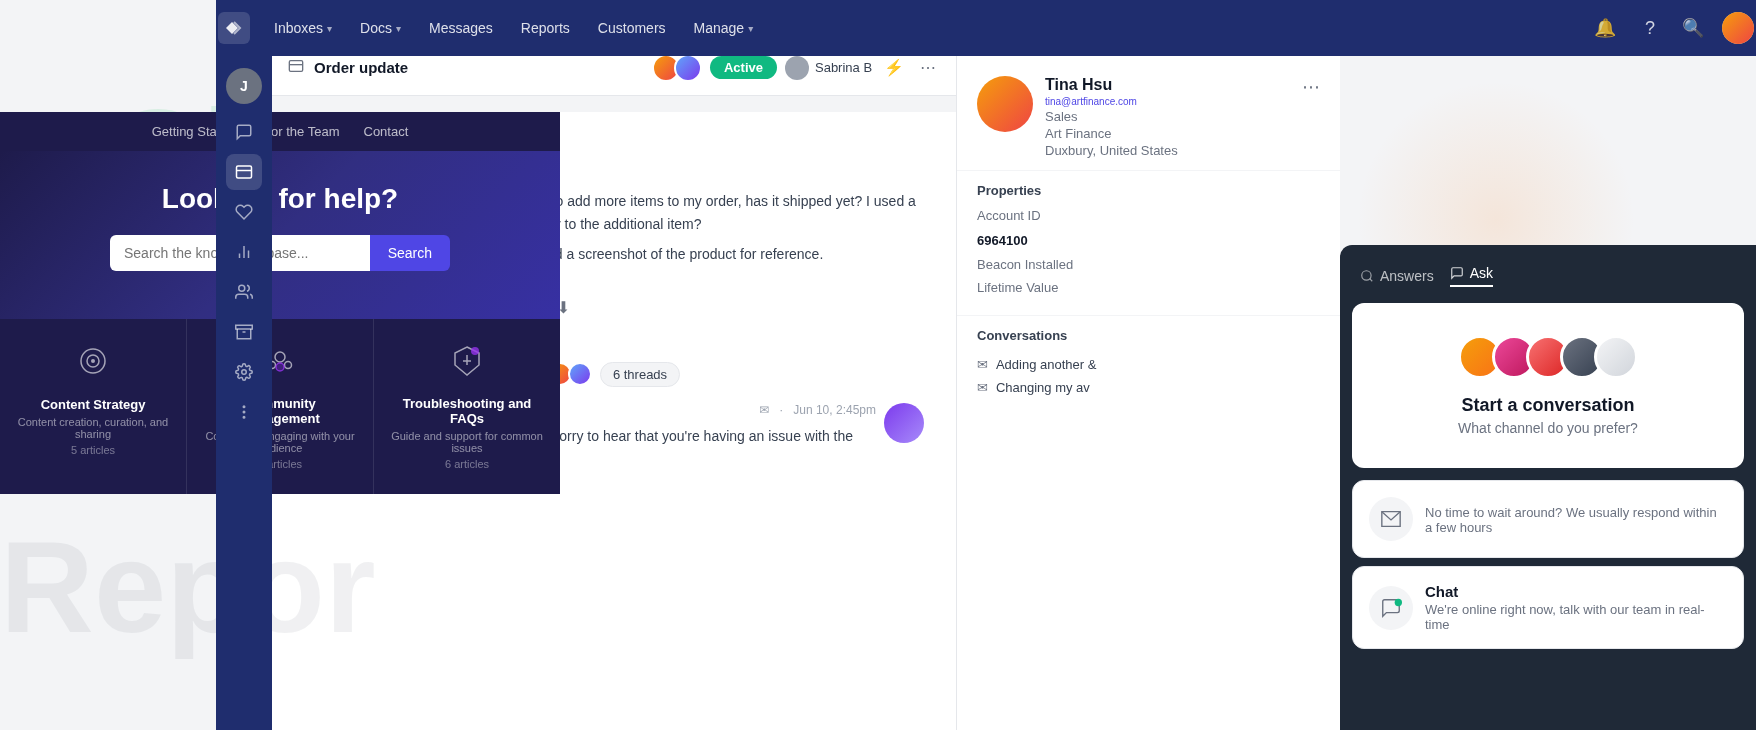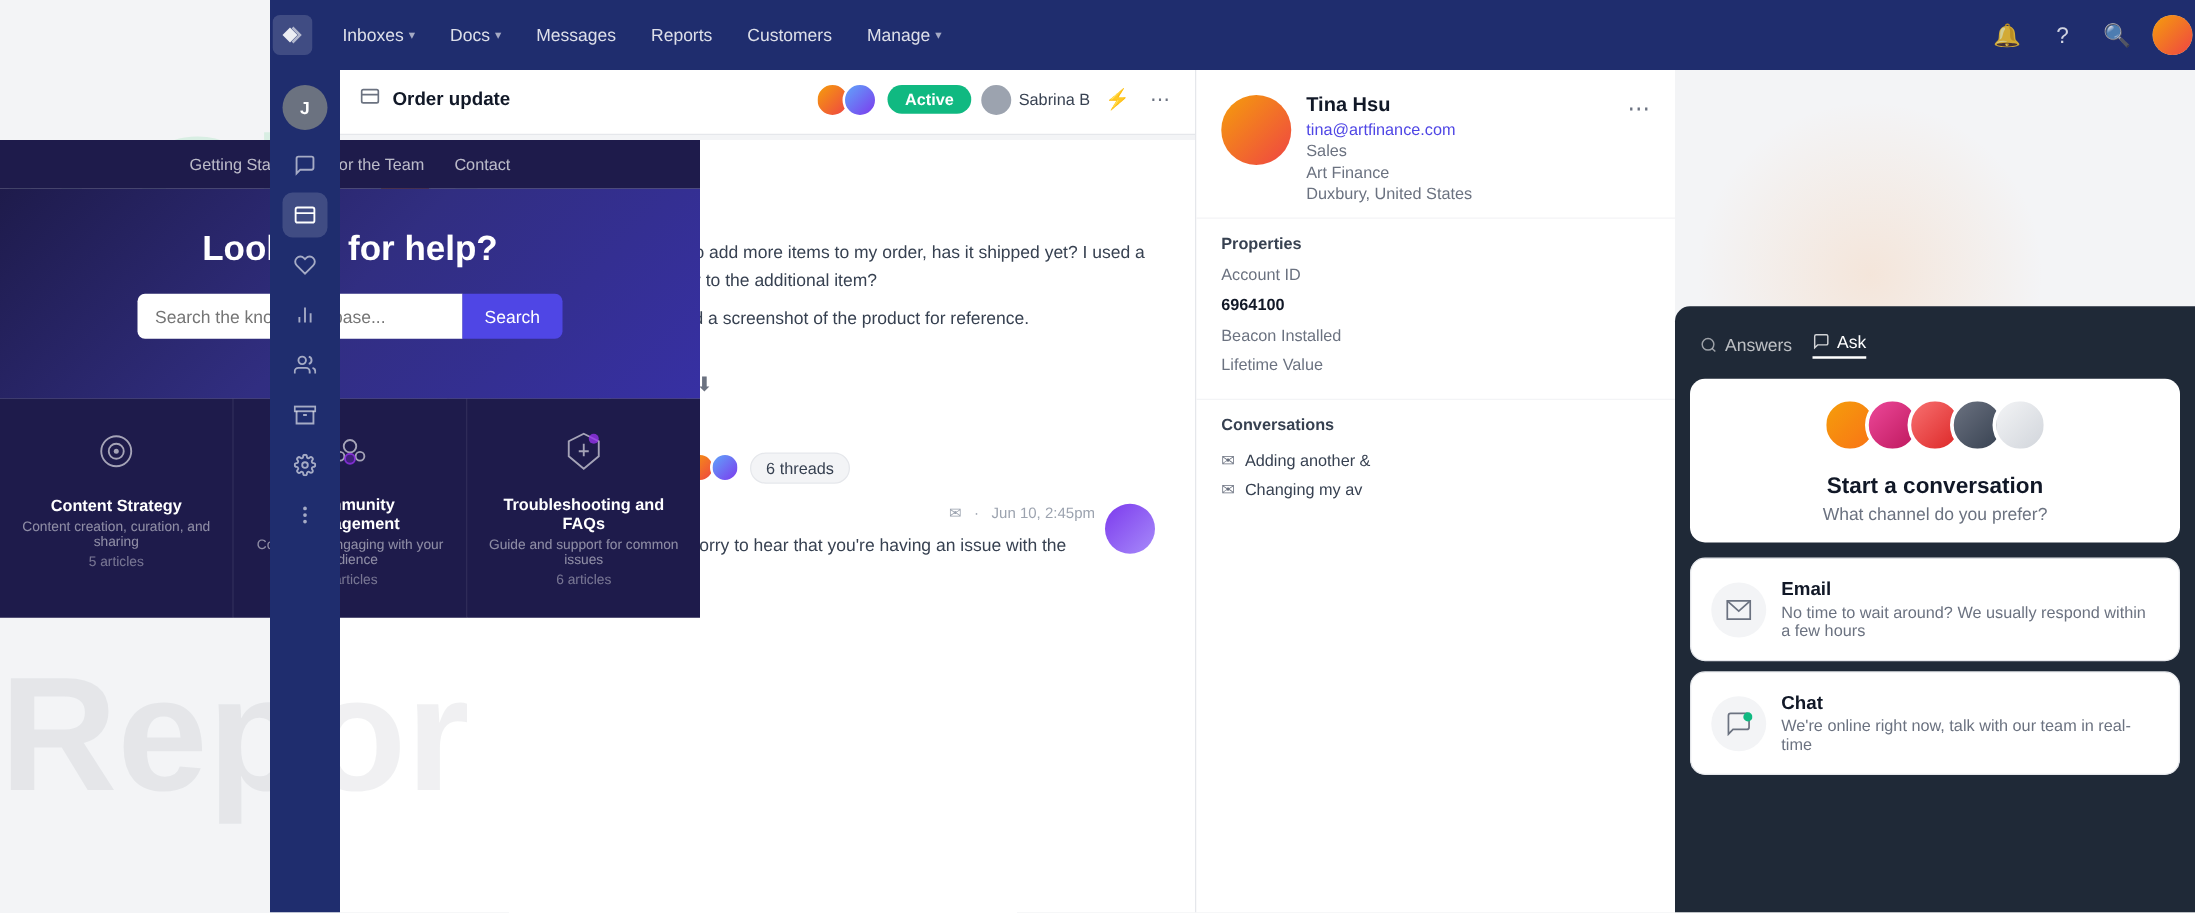--- a/index.html
+++ b/index.html
@@ -36,21 +36,21 @@
     }
     .sidebar-icon {
       width: 36px; height: 36px; border-radius: 8px; display: flex; align-items: center;
       justify-content: center; color: rgba(255,255,255,0.6); font-size: 16px;
       margin: 2px 0; cursor: pointer;
     }
     .sidebar-icon.active { background: rgba(255,255,255,0.15); color: white; }
 
     
     .conv-header {
-      position: absolute; top: 52px; left: 272px; right: 800px; height: 56px;
+      position: absolute; top: 40px; left: 272px; right: 800px; height: 56px;
       background: white; border-bottom: 1px solid #e5e7eb;
       display: flex; align-items: center; padding: 0 16px; z-index: 80;
     }
     .conv-header-icon { margin-right: 10px; color: #6b7280; font-size: 16px; }
     .conv-title { font-size: 15px; font-weight: 600; color: #111827; flex: 1; }
     .conv-header-right { display: flex; align-items: center; gap: 8px; }
     .avatar-stack { display: flex; }
     .avatar-sm { width: 28px; height: 28px; border-radius: 50%; border: 2px solid white; margin-left: -6px; overflow: hidden; }
     .avatar-sm:first-child { margin-left: 0; }
     .status-badge {
@@ -106,21 +106,21 @@
 
     
     .right-panel {
       position: absolute; top: 56px; right: 416px; width: 384px; bottom: 0;
       background: white; border-left: 1px solid #e5e7eb; overflow-y: auto;
     }
     .customer-profile { padding: 20px 20px 12px; display: flex; gap: 12px; align-items: flex-start; }
     .profile-avatar { width: 56px; height: 56px; border-radius: 50%; background: #e8b87a; overflow: hidden; flex-shrink: 0; }
     .profile-info { flex: 1; }
     .profile-name { font-size: 16px; font-weight: 700; color: #111827; }
-    .profile-email { font-size: 13px; color: #4f46e5; margin-top: 2px; }
+    .profile-email { font-size: 10px; color: #4f46e5; margin-top: 2px; }
     .profile-detail { font-size: 13px; color: #6b7280; margin-top: 2px; }
     .profile-more { color: #6b7280; cursor: pointer; font-size: 18px; }
 
     .properties-section { padding: 12px 20px; border-top: 1px solid #f3f4f6; }
     .section-title { font-size: 13px; font-weight: 600; color: #374151; margin-bottom: 10px; }
     .property-row { display: flex; justify-content: space-between; margin-bottom: 8px; }
     .prop-label { font-size: 13px; color: #6b7280; }
     .prop-value { font-size: 13px; font-weight: 600; color: #111827; }
 
     .conversations-section { padding: 12px 20px; border-top: 1px solid #f3f4f6; }
@@ -494,41 +494,40 @@
       </div>
       <div class="widget-tab active">
         <svg width="14" height="14" viewBox="0 0 24 24" fill="none" stroke="white" stroke-width="2">
           <path d="M21 15a2 2 0 01-2 2H7l-4 4V5a2 2 0 012-2h14a2 2 0 012 2z"></path>
         </svg>
         <span>Ask</span>
       </div>
     </div>
   </div>
 
-  <div style="background:white;margin:0 12px 12px;border-radius:12px;padding:15px;">
+  <div style="background:white;margin:0 12px 12px;border-radius:12px;padding:32px;">
     <div class="widget-avatar-row" style="justify-content:center;margin-bottom:16px;">
       <div class="widget-av" style="background:linear-gradient(135deg,#f59e0b,#f97316);margin-left:0;"></div>
       <div class="widget-av" style="background:linear-gradient(135deg,#ec4899,#be185d);"></div>
       <div class="widget-av" style="background:linear-gradient(135deg,#f87171,#dc2626);"></div>
       <div class="widget-av" style="background:linear-gradient(135deg,#6b7280,#374151);"></div>
       <div class="widget-av" style="background:linear-gradient(135deg,#f3f4f6,#d1d5db);"></div>
     </div>
     <div class="widget-title" style="padding:0 0 4px;text-align:center;">Start a conversation</div>
     <div class="widget-subtitle" style="padding:0;text-align:center;">What channel do you prefer?</div>
   </div>
 
   <div class="channel-option">
     <div class="channel-icon">
       <svg width="22" height="22" viewBox="0 0 24 24" fill="none" stroke="#6b7280" stroke-width="1.5">
         <path d="M22 4H2v16h20V4z"></path>
           <path d="M2 4l10 9 10-9"></path>
       </svg>
     </div>
     <div class="channel-info">
-      <div class="channel-name">Email</div>
       <div class="channel-desc">No time to wait around? We usually respond within a few hours</div>
     </div>
   </div>
 
   <div class="channel-option">
     <div class="channel-icon">
       <svg width="22" height="22" viewBox="0 0 24 24" fill="none" stroke="#6b7280" stroke-width="1.5">
         <path d="M21 15a2 2 0 01-2 2H7l-4 4V5a2 2 0 012-2h14a2 2 0 012 2z"></path>
         <circle cx="20" cy="6" r="4" fill="#10b981" stroke="none"></circle>
       </svg>

